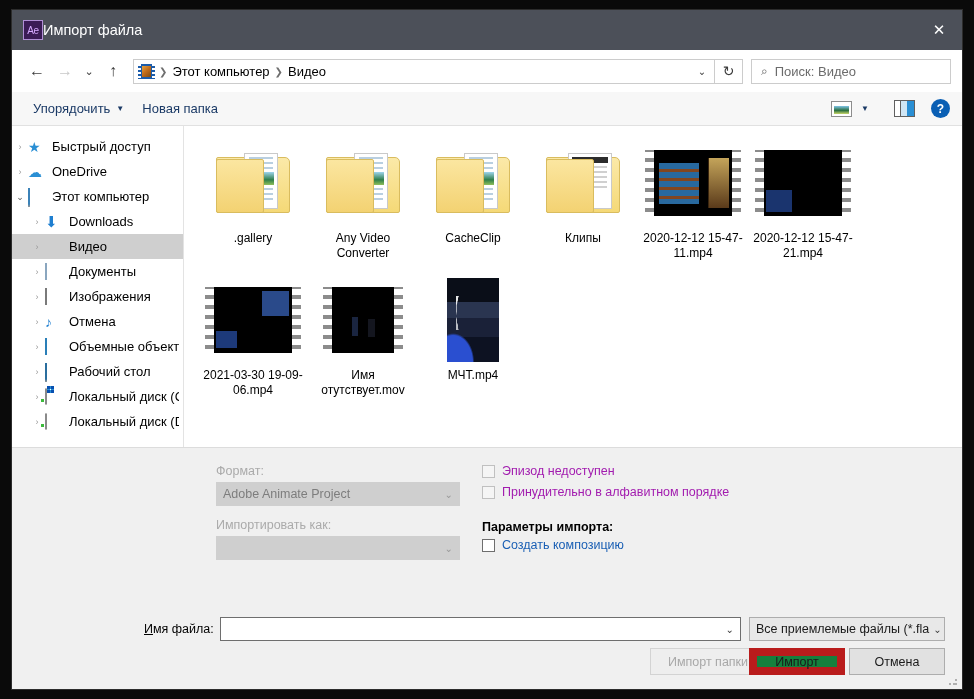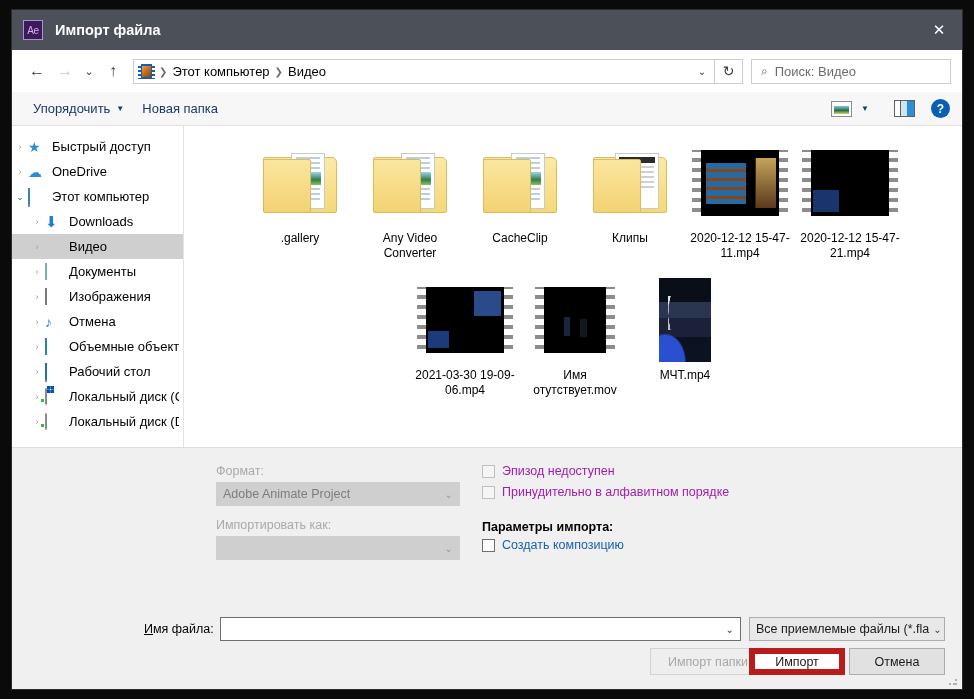--- a/index.html
+++ b/index.html
@@ -40,23 +40,21 @@
     background: #3b1b56;
     color: #d6a9ff;
     font-size: 10px;
     display: flex; align-items: center; justify-content: center;
     font-family: "Liberation Sans", sans-serif;
     letter-spacing: -0.3px;
   }
   .title-text {
     color: #ffffff;
     font-size: 14.5px;
-    margin-left: 12px;
     font-family: "Liberation Sans", sans-serif;
-    font-weight: bold;
   }
   .close-btn {
     position: absolute;
     right: 0; top: 0;
     width: 46px; height: 40px;
     display: flex; align-items: center; justify-content: center;
     color: #ffffff;
     font-size: 15px;
   }
   
@@ -288,21 +286,20 @@
     background-blend-mode: multiply;
   }
   
   .filepane {
     flex: 1 1 auto;
     background: #ffffff;
     padding: 14px 10px 0 14px;
     display: flex; flex-wrap: wrap;
     align-content: flex-start;
     overflow: hidden;
-    justify-content: center;
   }
   .file {
     width: 110px;
     margin: 0 0 16px 0;
     display: flex; flex-direction: column; align-items: center;
   }
   .thumb {
     height: 86px; width: 100%;
     display: flex; align-items: center; justify-content: center;
     margin-bottom: 5px;
@@ -514,21 +511,21 @@
   }
   .typecombo .tc-caret { margin-left: auto; font-size: 10px; color: #3c3c3c; padding-left: 4px; }
   .btn {
     position: absolute;
     height: 27px;
     background: #e1e1e1;
     border: 1px solid #adadad;
     font-size: 12.5px; color: #1a1a1a;
     display: flex; align-items: center; justify-content: center;
   }
-  .btn.primary { border: 6px solid #b91c1c; background: #ffffff; }
+  .btn.primary { border: 8px solid #b91c1c; background: #15803d; }
   .btn.disabled { color: #a8a8a8; background: #eeeeee; border-color: #d3d3d3; }
   #btn-import-folder { left: 650px; top: 648px; width: 116px; }
   #btn-import { left: 749px; top: 648px; width: 96px; }
   #btn-cancel { left: 849px; top: 648px; width: 96px; }
   .grip {
     position: absolute; right: 4px; bottom: 3px;
     width: 10px; height: 10px;
     background:
       radial-gradient(circle at 2px 8px,#b0b0b0 1px,transparent 1.2px),
       radial-gradient(circle at 6px 8px,#b0b0b0 1px,transparent 1.2px),

